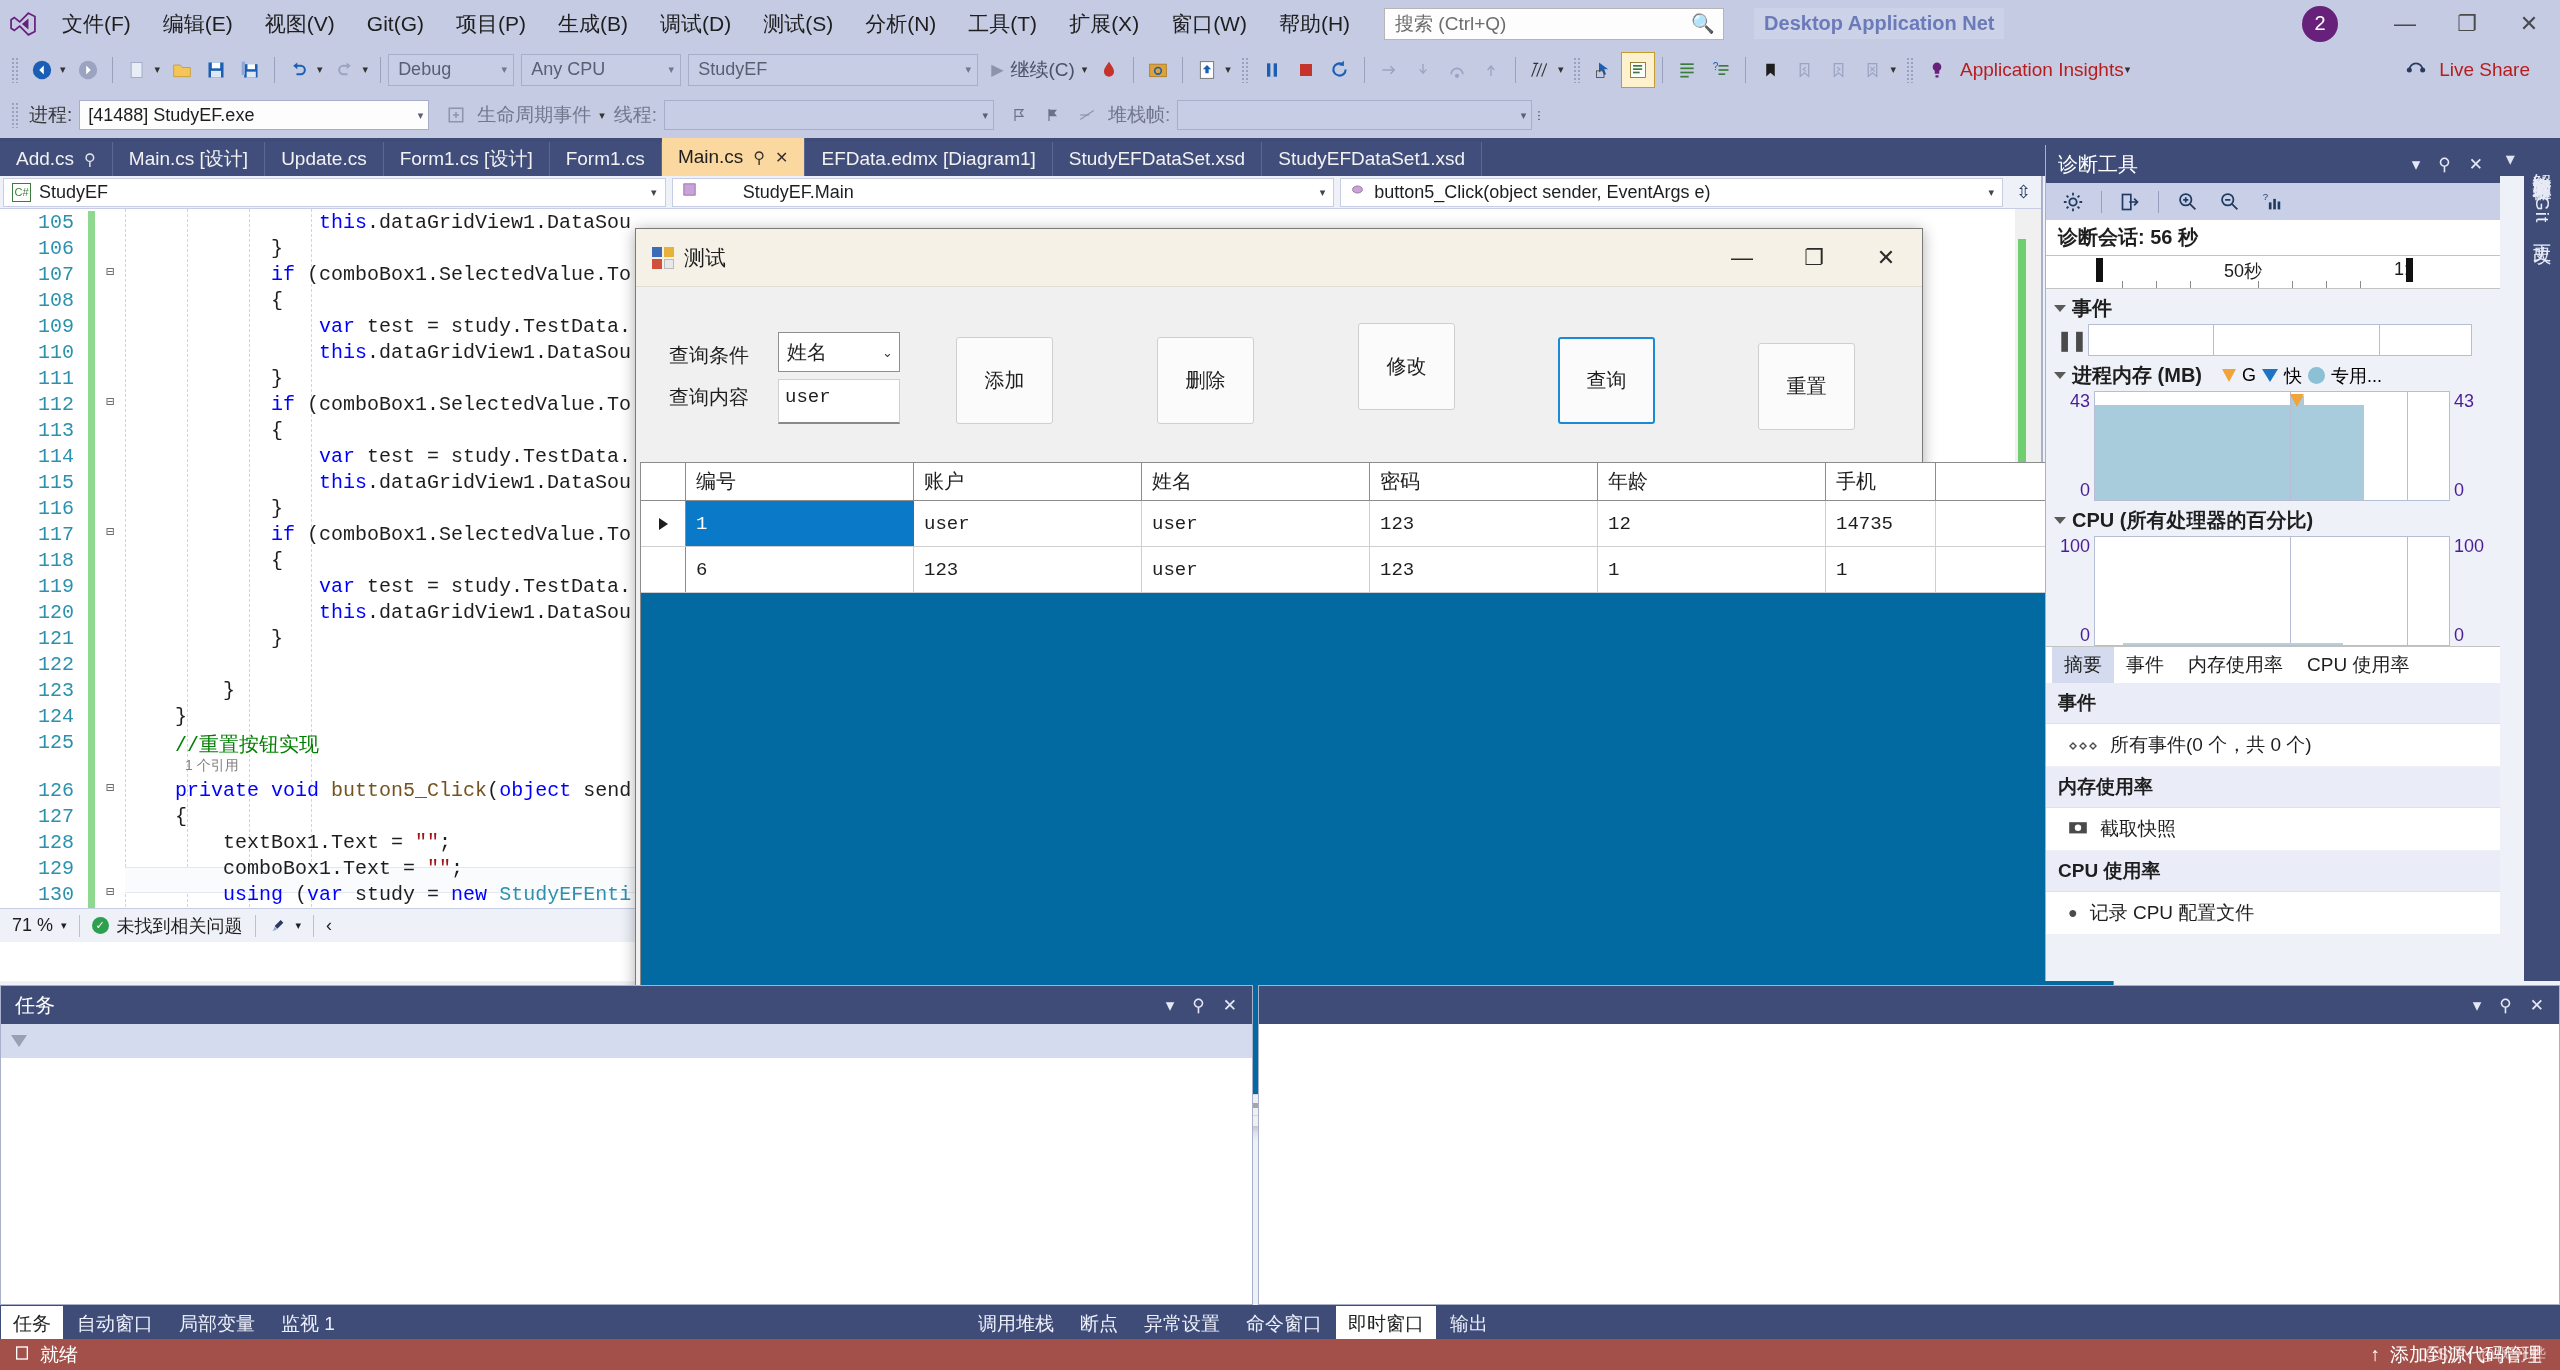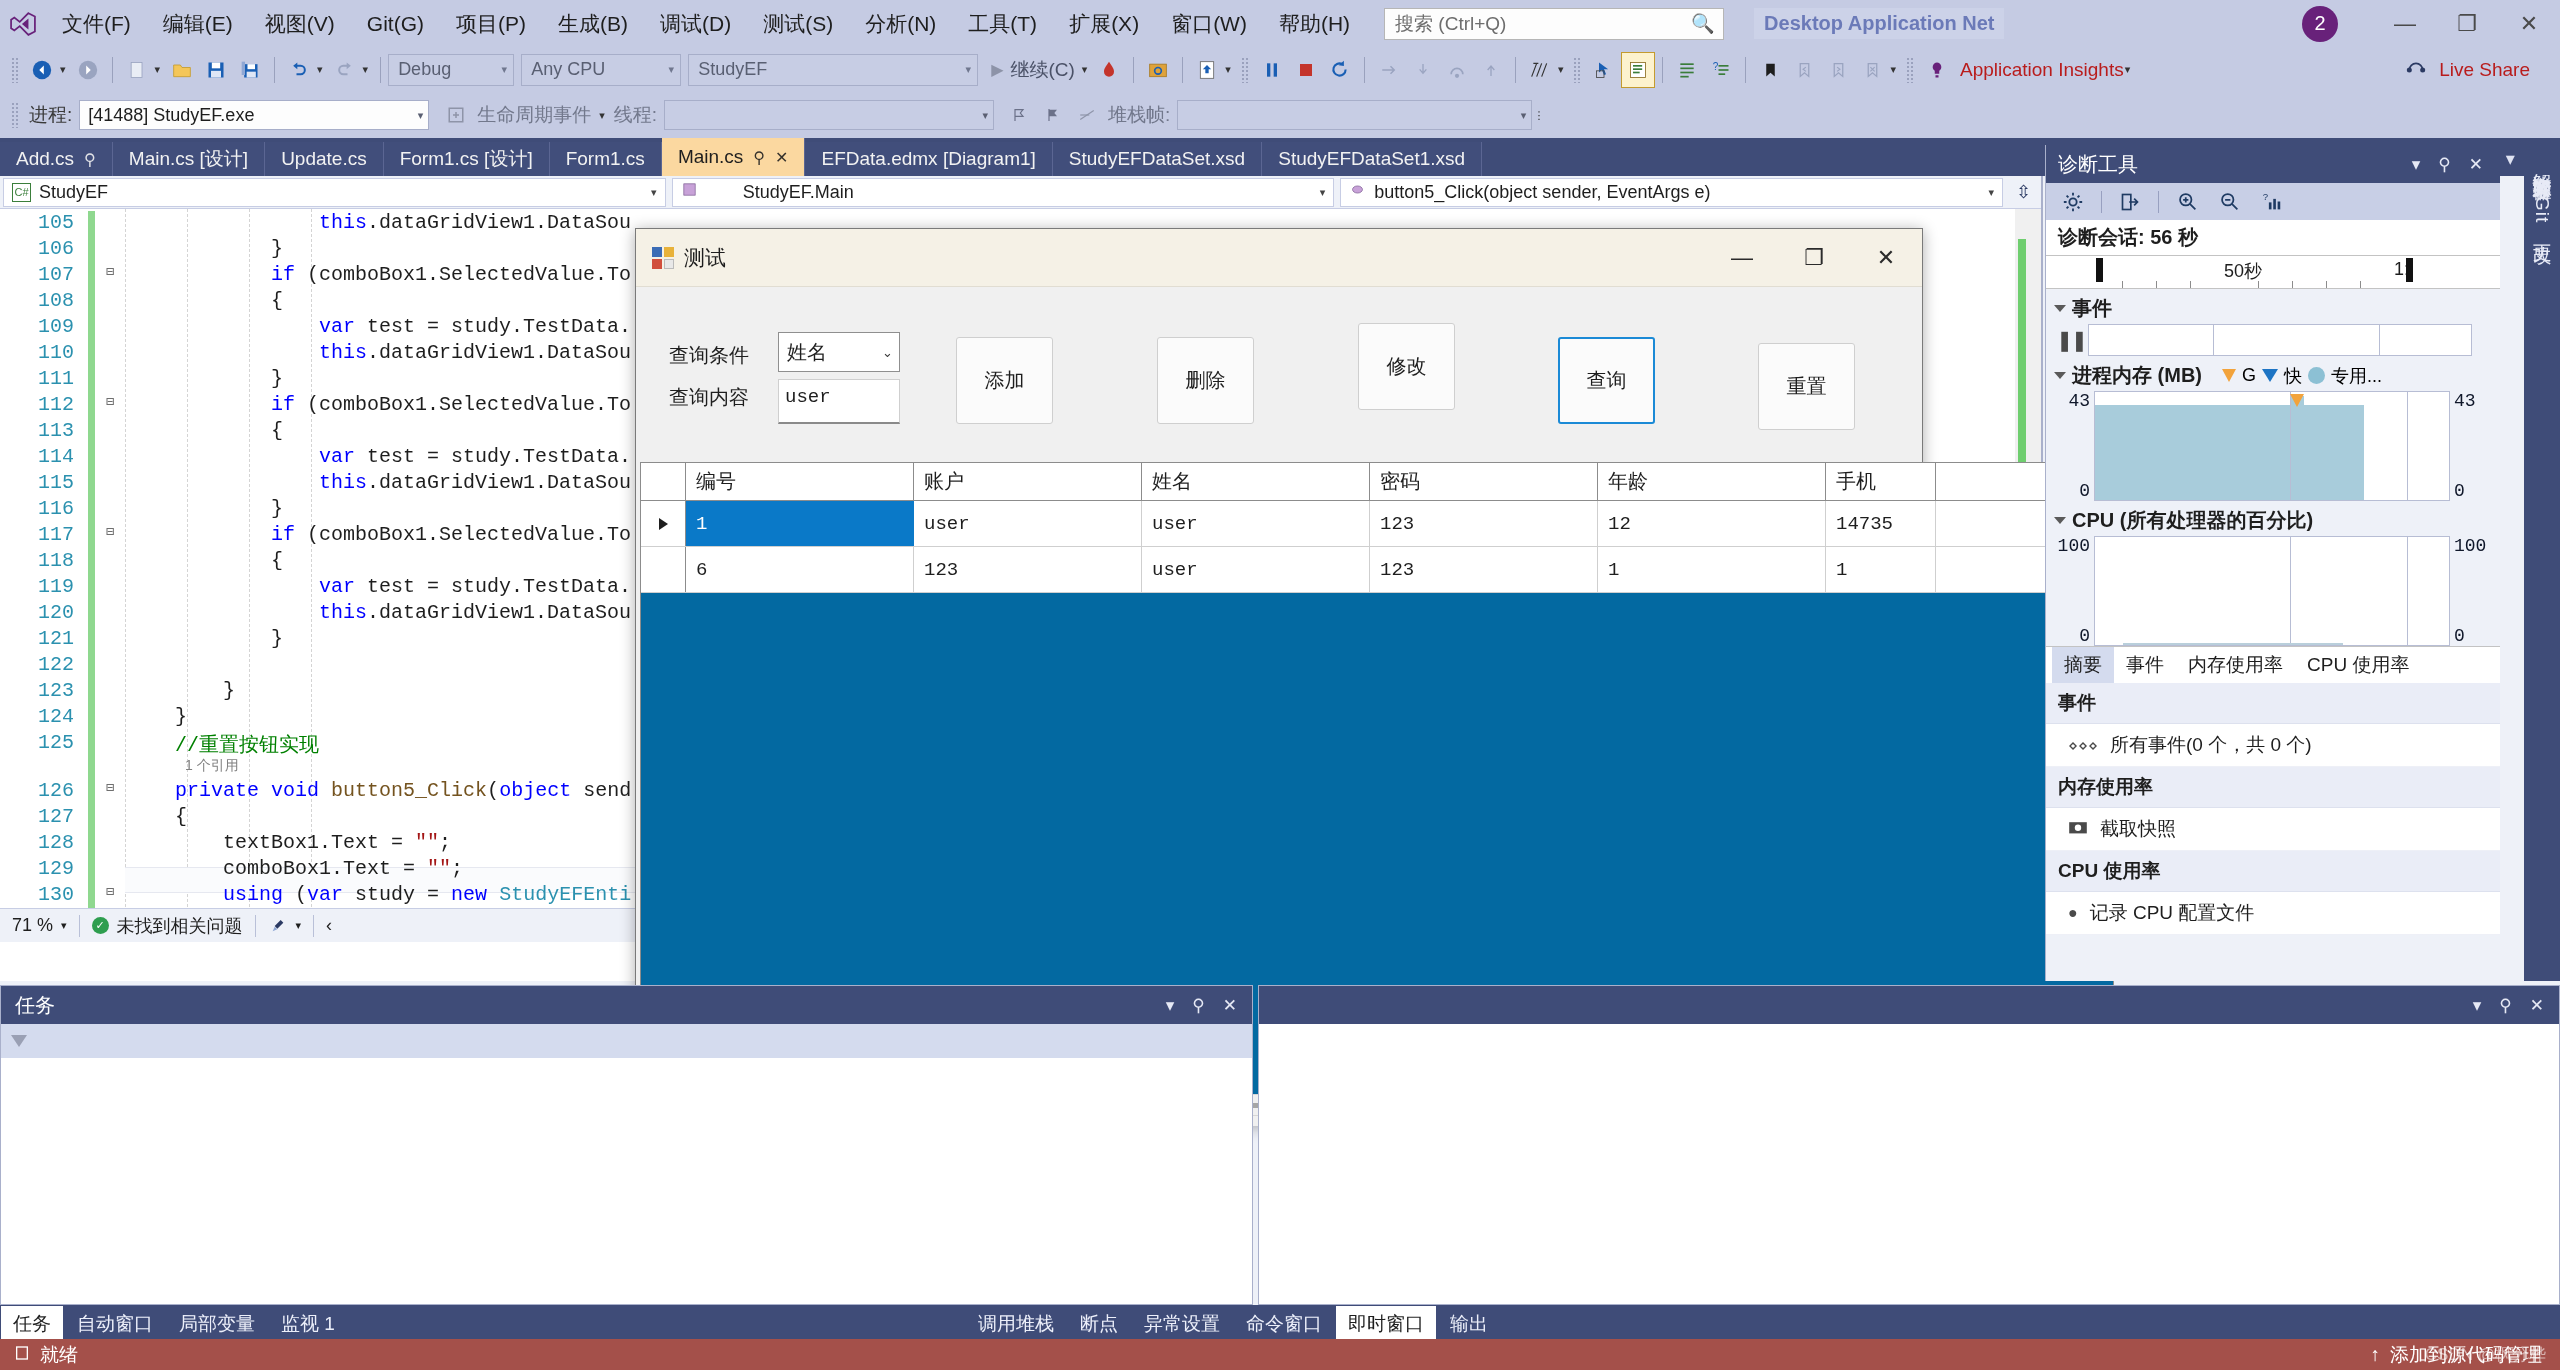--- a/index.html
+++ b/index.html
@@ -242,21 +242,21 @@
                border-left: 7px solid transparent; border-right: 7px solid transparent;}
   .lg-blue { width:0;height:0;border-top: 13px solid #1d74c4;
              border-left: 8px solid transparent; border-right: 8px solid transparent;}
   .lg-dot { width: 17px; height: 17px; border-radius: 50%; background: #8cc0d4;}
   .evt-row { display:flex; align-items:center; padding-left: 8px; }
   .evt-row .pause { width: 34px; text-align:center; font-size: 20px; color:#4a4a4a; letter-spacing:-2px;}
   .evt-track { flex:1; height: 32px; background:#fff; border: 1px solid #b7bdd4; position: relative;
                margin-right: 28px; }
   .evt-track .v { position:absolute; top:0; bottom:0; width:1px; background:#b7bdd4; }
   .chart-box { display:flex; align-items:stretch; padding-left: 8px; margin-right: 10px; }
-  .axis-l, .axis-r { width: 40px; position: relative; font-size: 18px; color:#0f172a;font-family:Liberation Mono, monospace; }
+  .axis-l, .axis-r { width: 40px; position: relative; font-size: 18px; color:#4c1d95; }
   .axis-l .hi { position:absolute; right: 4px; top: 0; }
   .axis-l .lo { position:absolute; right: 4px; bottom: 0; }
   .axis-r .hi { position:absolute; left: 4px; top: 0; }
   .axis-r .lo { position:absolute; left: 4px; bottom: 0; }
   .plot { flex:1; position:relative; background:#fff; border: 1px solid #b7bdd4; }
   .plot .v { position:absolute; top:0; bottom:0; width:1px; background:#b7bdd4; }
   .plot .area { position:absolute; left:0; bottom:0; background:#a8ccdb; }
   .plot .mk { position:absolute; width:0;height:0;border-top: 13px solid #f2a33c;
               border-left: 7px solid transparent; border-right: 7px solid transparent;}
   .diag-tabs { display:flex; align-items:flex-end; height: 37px; background:#fff;

